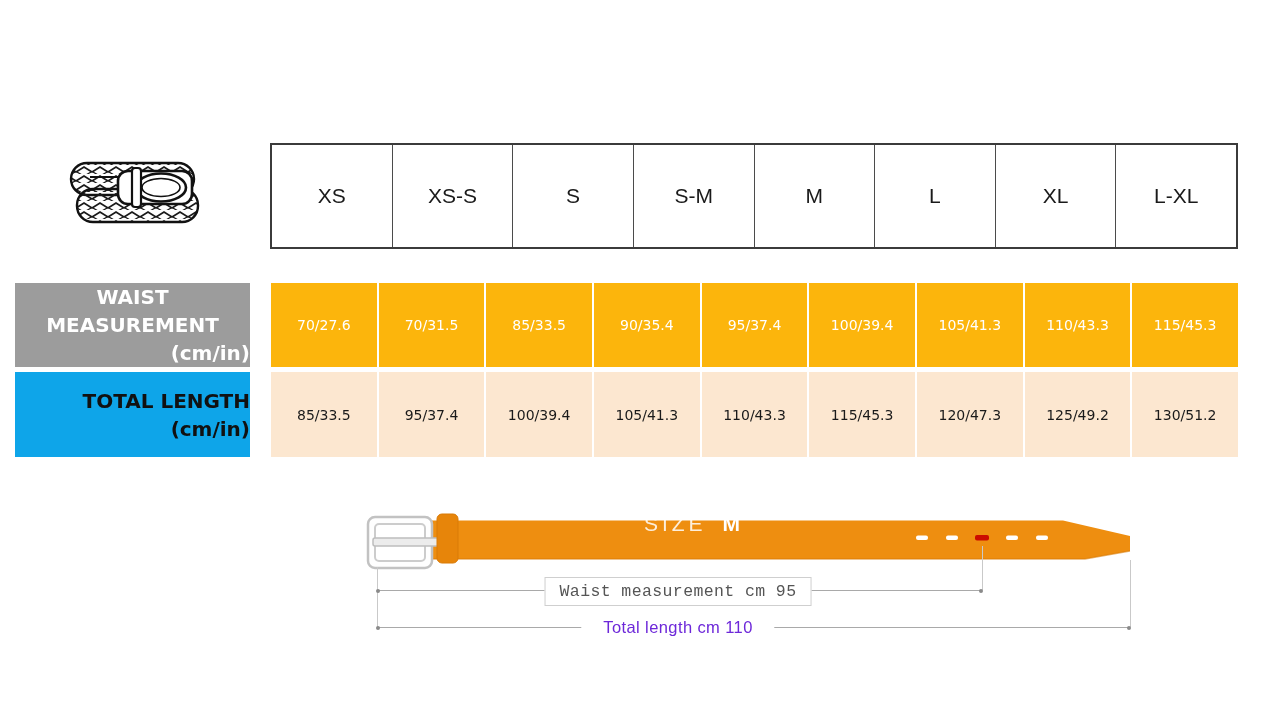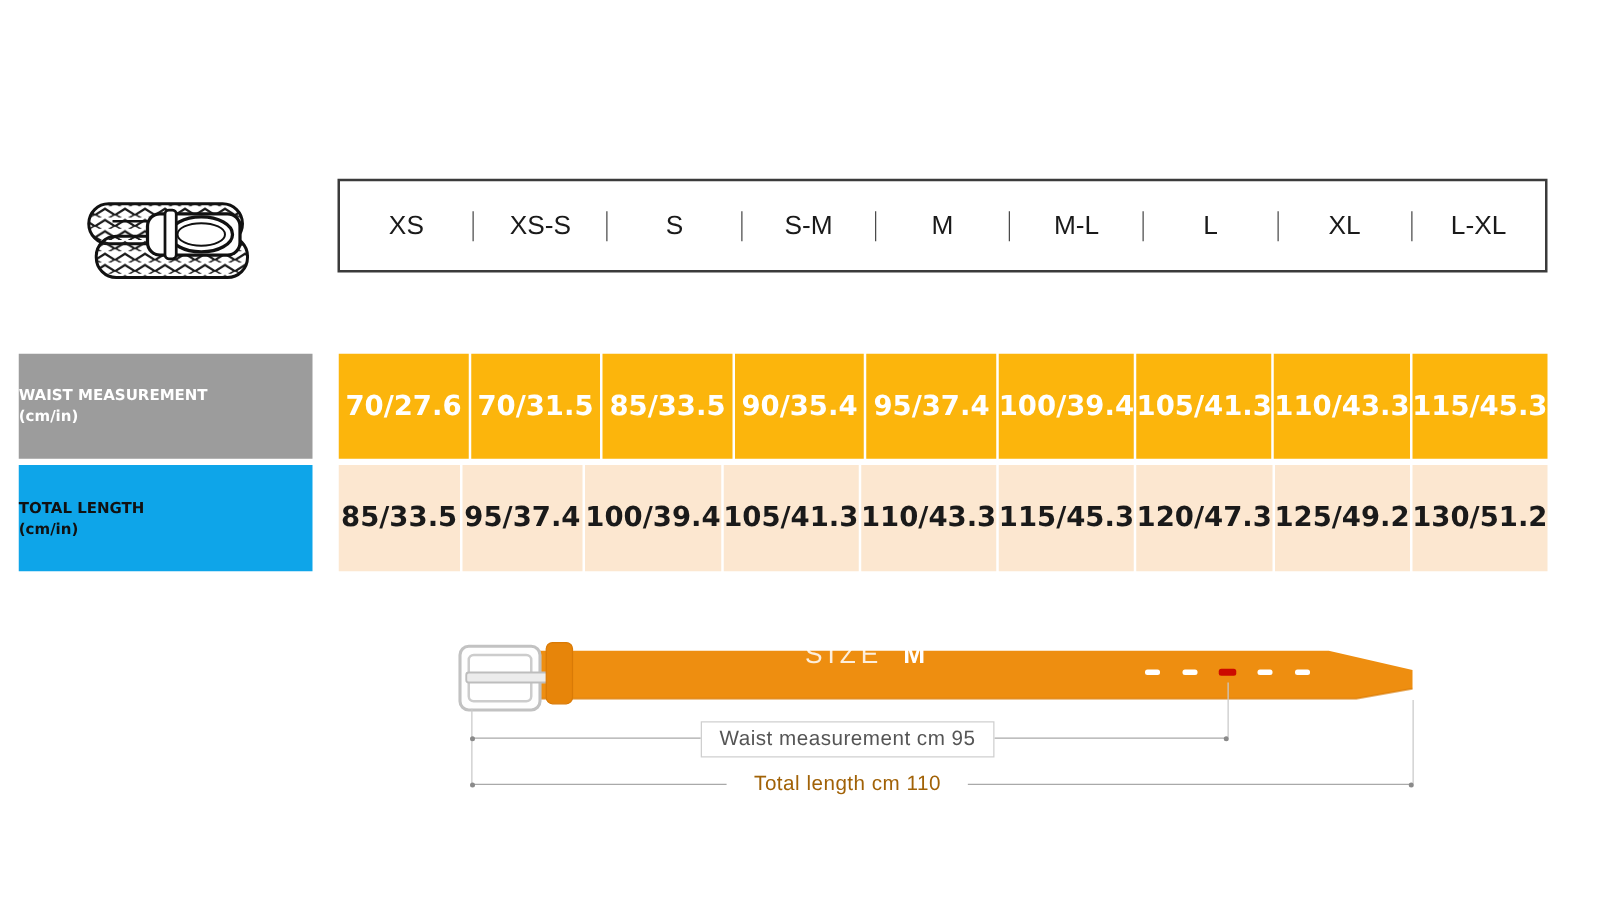--- a/index.html
+++ b/index.html
@@ -1,40 +1,40 @@
 <!DOCTYPE html>
 <html><head>
 <meta charset="utf-8">
 <style>
   * { margin:0; padding:0; box-sizing:border-box; }
   html,body { width:1280px; height:720px; background:#ffffff;
               font-family:"Liberation Sans", sans-serif; }
   #stage { position:relative; width:1280px; height:720px; background:#fff; overflow:hidden; }
 
   
-  .size-header { position:absolute; left:270px; top:143px; width:968px; height:75px;
-                 display:flex; border:2px solid #3b3b3b; background:#fff;align-items:center; }
+  .size-header { position:absolute; left:270px; top:143px; width:968px; height:106px;
+                 display:flex; border:2px solid #3b3b3b; background:#fff; }
   .size-cell { flex:1; display:flex; align-items:center; justify-content:center;
                font-size:21px; color:#1a1a1a; border-left:1.6px solid #4b4b4b; }
   .size-cell:first-child { border-left:none; }
 
   
   .row-label { position:absolute; left:15px; width:235px; display:flex; flex-direction:column;
-               align-items:flex-start; justify-content:center; text-align:center;
-               font-family:"DejaVu Sans", sans-serif; font-weight:bold; font-size:12px; line-height:1.4; }
+               align-items:flex-end; justify-content:center; text-align:center;
+               font-family:"DejaVu Sans", sans-serif; font-weight:bold; font-size:20px; line-height:1.4; }
   .row-label.waist { top:283px; height:84px; background:#9c9c9c; color:#ffffff; }
   .row-label.total { top:372px; height:85px; background:#0ea5e9; color:#111111; }
 
   
   .data-row { position:absolute; left:271px; width:967px; display:grid;
               grid-template-columns:repeat(9,1fr); column-gap:2px; }
   .data-row.waist { top:283px; height:84px; }
   .data-row.total { top:372px; height:85px; }
   .val-cell { display:flex; align-items:center; justify-content:center;
-              font-family:"DejaVu Sans", sans-serif; font-weight:bold; font-size:22px; }
+              font-family:"DejaVu Sans", sans-serif; font-weight:normal; font-size:14px; }
   .waist .val-cell { background:#fcb50c; color:#ffffff; }
   .total .val-cell { background:#fce7d0; color:#1a1a1a; }
 
   
   .belt-icon { position:absolute; left:60px; top:147px; }
 
   
   .belt-svg { position:absolute; left:360px; top:505px; }
   .size-overlay { position:absolute; left:572px; top:505px; width:240px; height:38px;
                   display:flex; align-items:center; justify-content:center; }
@@ -48,24 +48,24 @@
 
   .h-dim { position:absolute; height:1px; background:#a9a9a9; }
   .h-dim.waist { left:377px; top:590px; width:605px; }
   .h-dim.total { left:377px; top:627px; width:753px; }
   .h-dim::before, .h-dim::after { content:""; position:absolute; top:-1.5px;
       width:4px; height:4px; background:#8a8a8a; border-radius:50%; }
   .h-dim::before { left:-1px; } .h-dim::after { right:-1px; }
 
   .dim-box { position:absolute; left:678px; top:577px; transform:translateX(-50%);
              background:#ffffff; border:1px solid #cfcfcf; padding:4px 14px;
-             font-size:16.5px; letter-spacing:0.4px; color:#555555; white-space:nowrap; z-index:3; }
+             font-size:16.5px; letter-spacing:0.4px; color:#555555; white-space:nowrap; z-index:3;font-family:Liberation Mono, monospace; }
   .dim-text { position:absolute; left:678px; top:616px; transform:translateX(-50%);
               background:#ffffff; padding:2px 22px; font-size:16.5px; letter-spacing:0.4px;
-              color:#a16207; white-space:nowrap; z-index:3; }
+              color:#6d28d9; white-space:nowrap; z-index:3; }
 </style>
 </head>
 <body>
 
 <div id="stage">
 
   <svg class="belt-icon" width="145" height="88" viewBox="0 0 145 88">
     <defs>
       <pattern id="braid" width="16" height="9" patternUnits="userSpaceOnUse">
         <path d="M0,7 L8,2 L16,7" fill="none" stroke="#1a1a1a" stroke-width="1.8"></path>
@@ -84,21 +84,20 @@
     <rect x="72" y="21" width="9" height="39" rx="3" fill="#ffffff" stroke="#111" stroke-width="2.2"></rect>
     <line x1="30" y1="30" x2="58" y2="30" stroke="#111" stroke-width="2"></line>
   </svg>
 
   <div class="size-header">
     <div class="size-cell">XS</div>
     <div class="size-cell">XS-S</div>
     <div class="size-cell">S</div>
     <div class="size-cell">S-M</div>
     <div class="size-cell">M</div>
-    <div class="size-cell">M-L</div>
     <div class="size-cell">L</div>
     <div class="size-cell">XL</div>
     <div class="size-cell">L-XL</div>
   </div>
 
   <div class="row-label waist">
     <span>WAIST MEASUREMENT</span>
     <span>(cm/in)</span>
   </div>
   <div class="row-label total">

